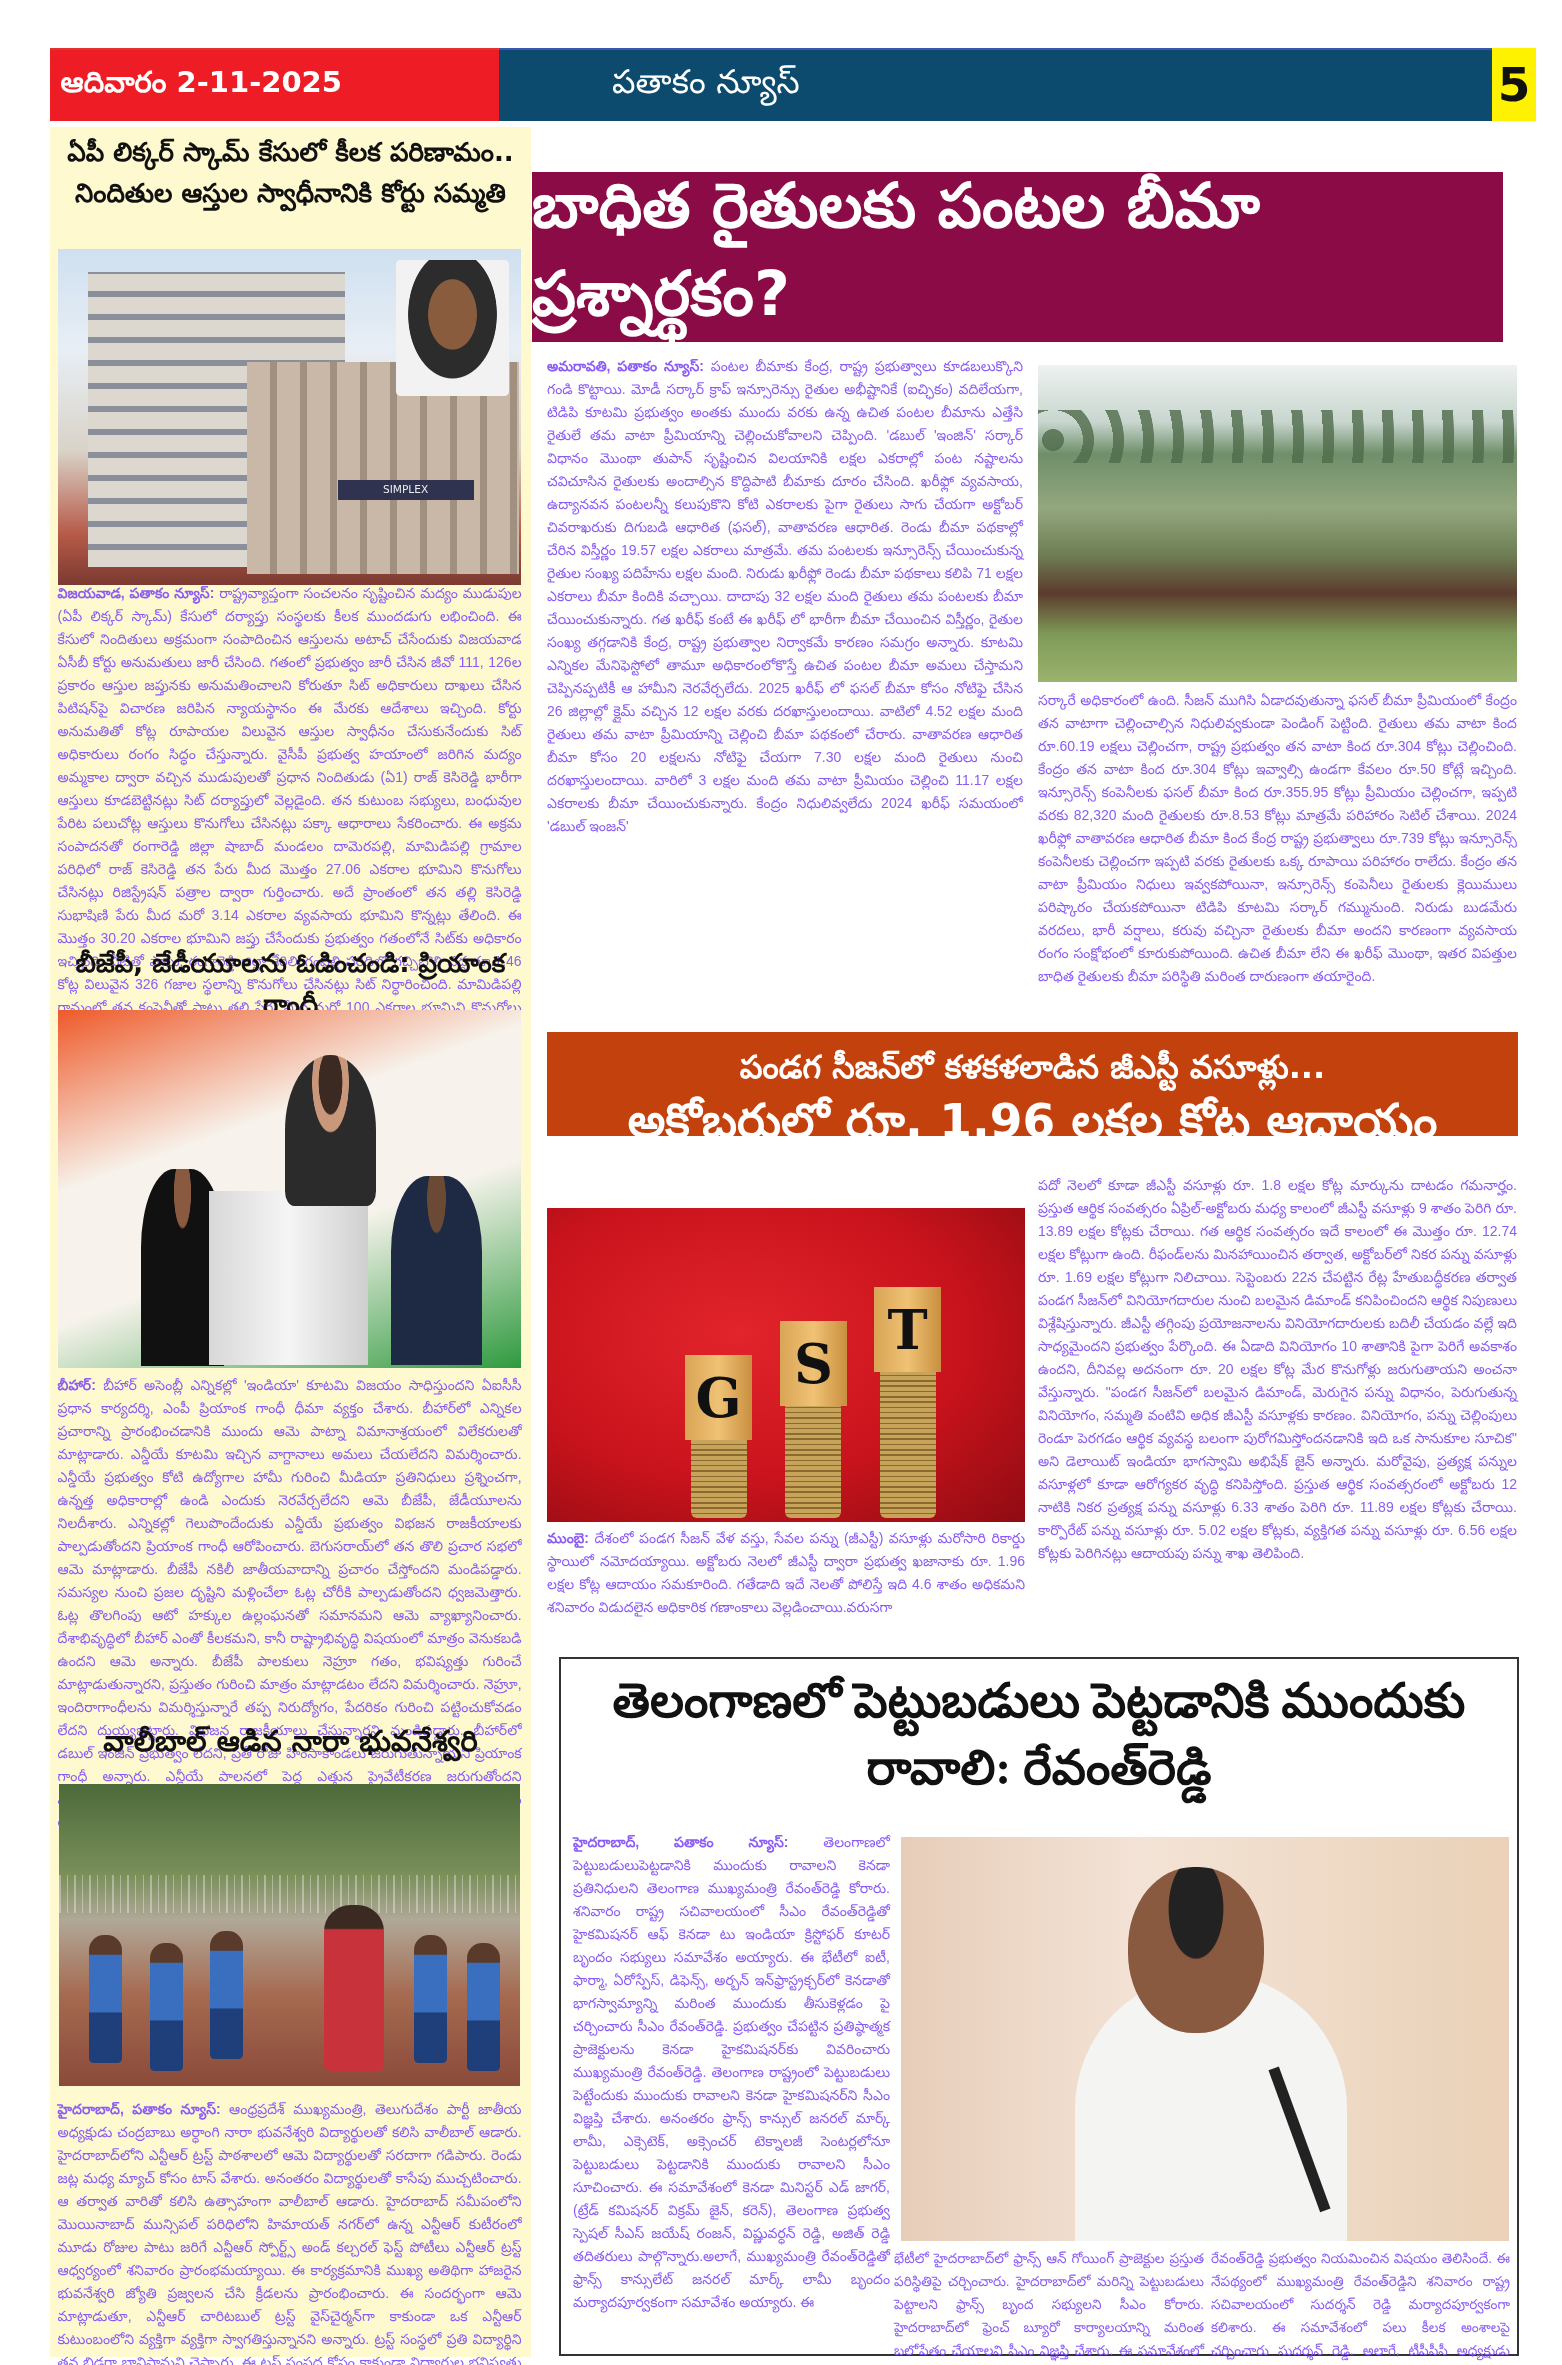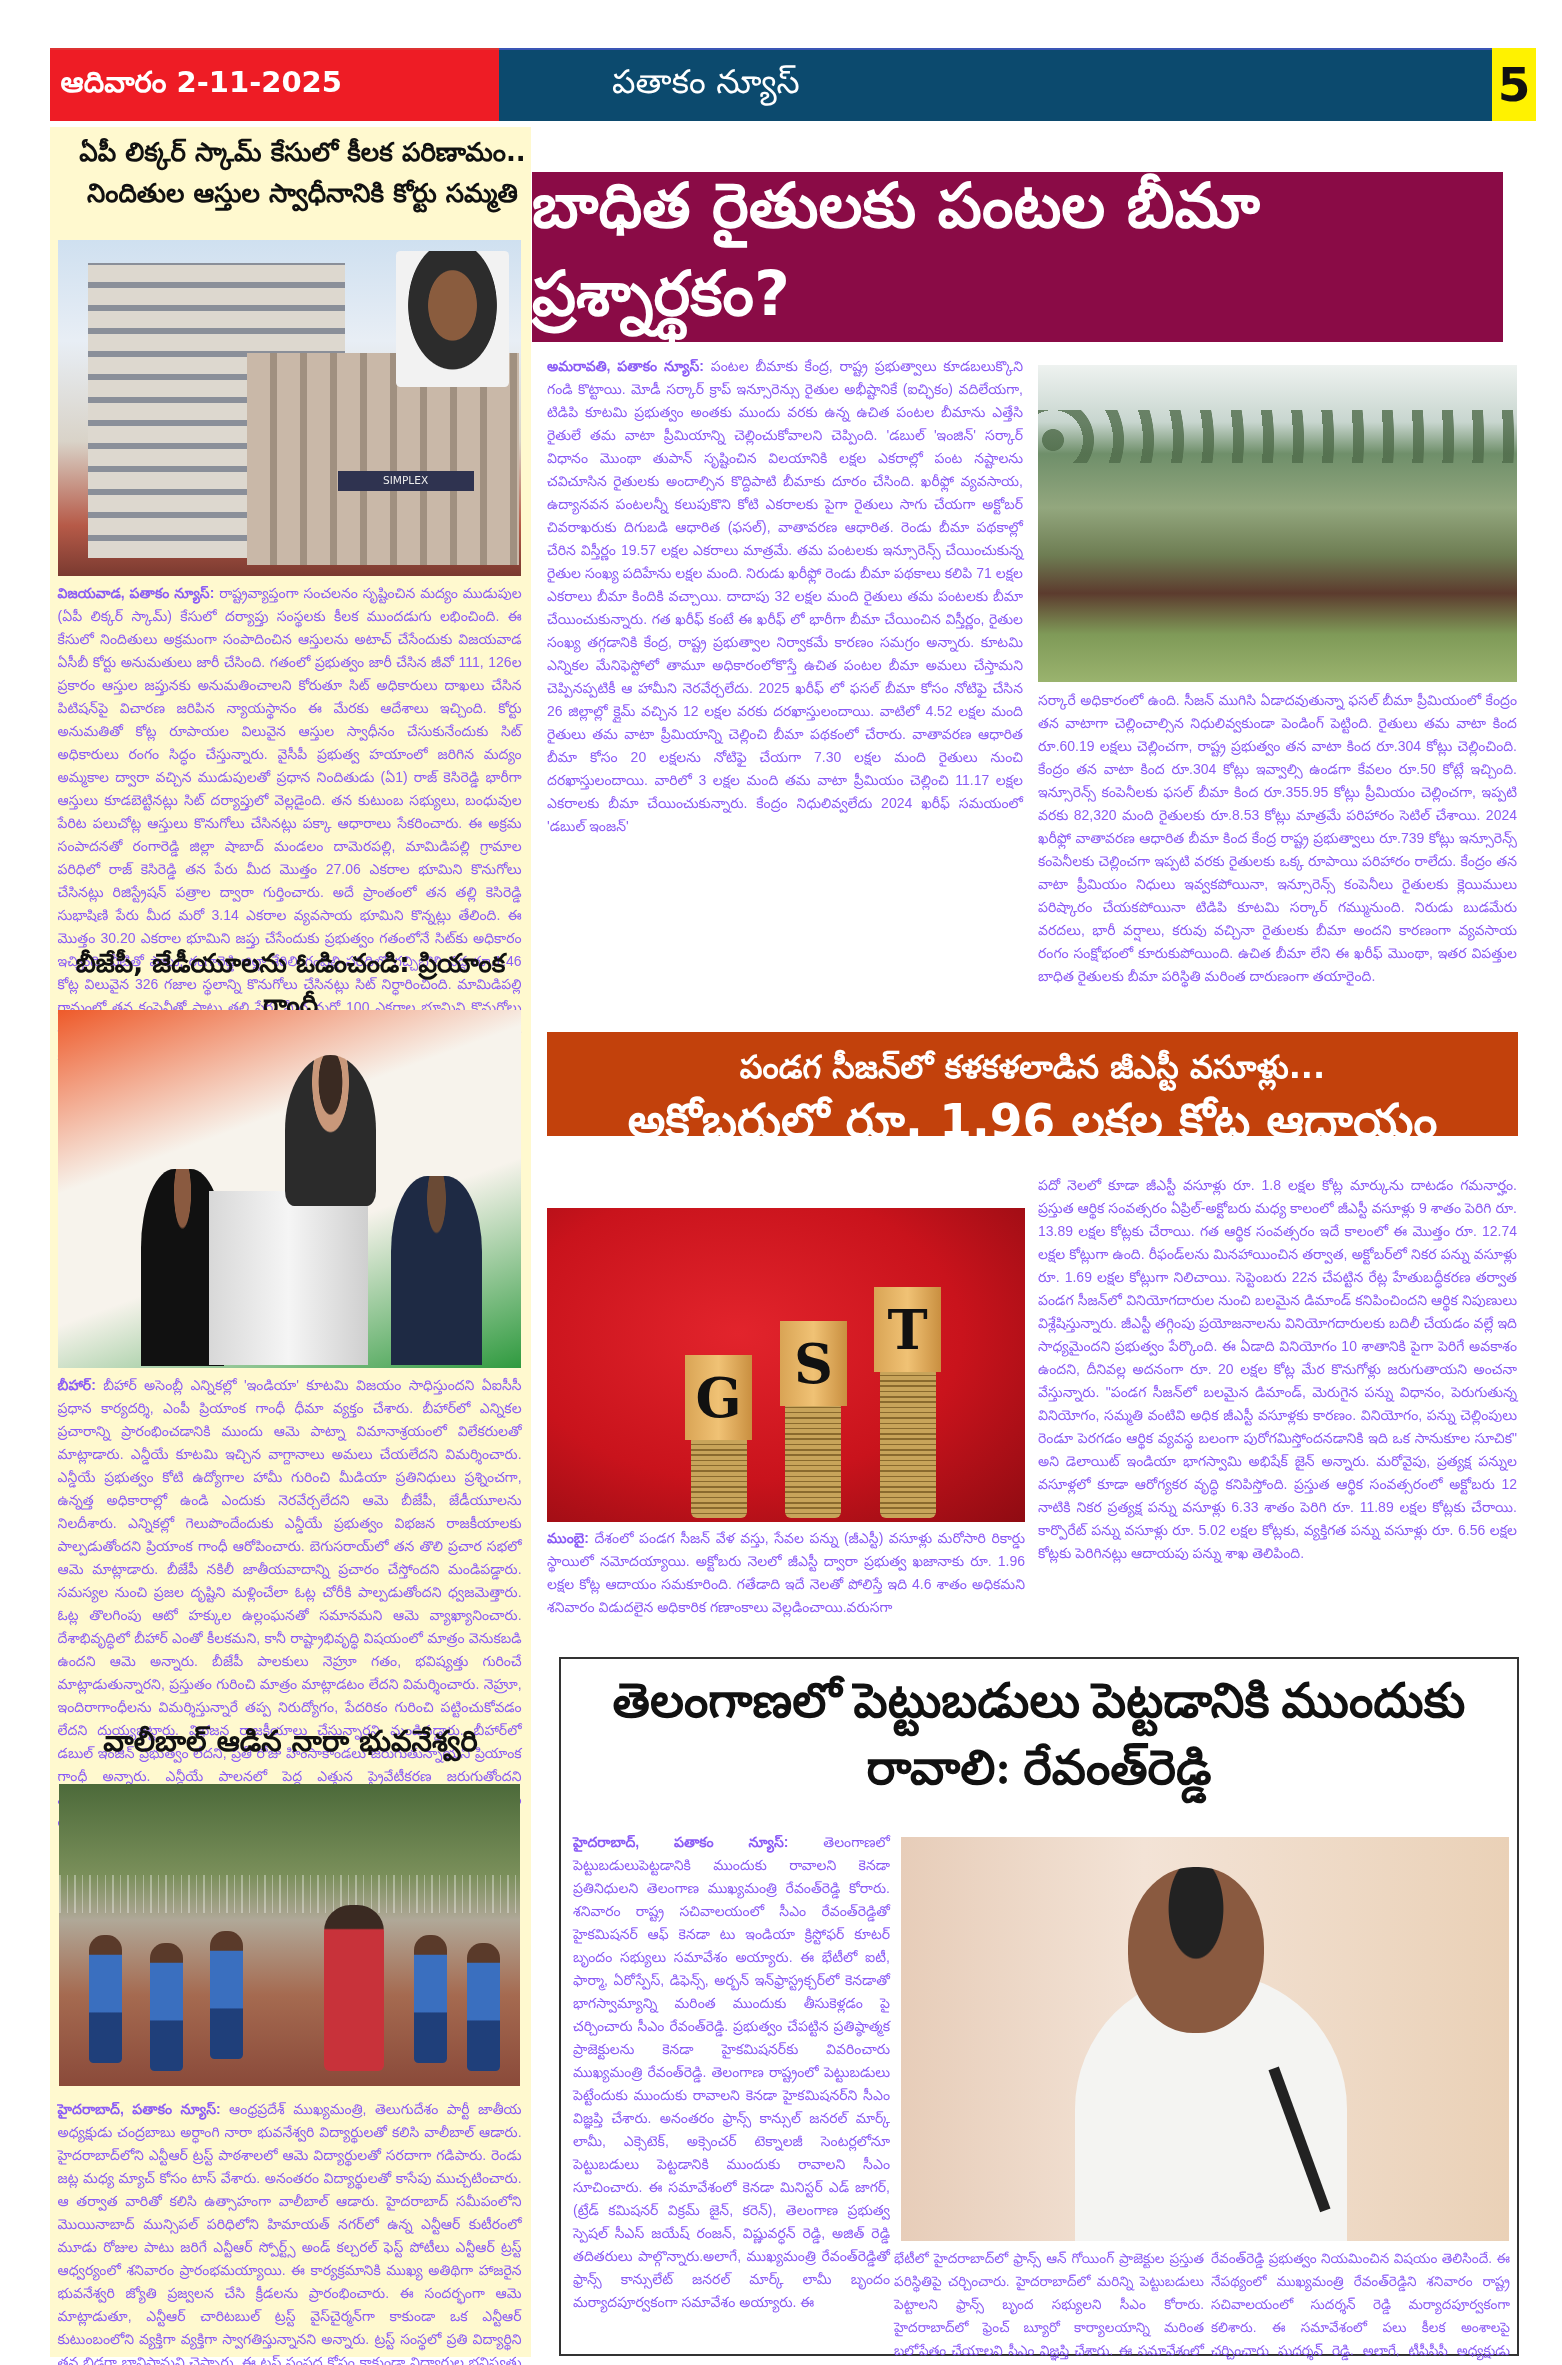--- a/index.html
+++ b/index.html
@@ -11,22 +11,22 @@
   .mh-title { flex: 1; background: #0c4a6e; color: #fff; font-family: "DejaVu Sans", sans-serif; font-size: 33px; display: flex; align-items: center; padding-left: 113px; border-top: 2.3px solid #3a55b5; }
   .mh-page { width: 44px; background: #fff200; color: #111; font-family: "DejaVu Sans", sans-serif; font-weight: bold; font-size: 47px; display: flex; align-items: center; justify-content: center; }
 
   
   .leftcol { position: absolute; left: 50px; top: 127px; width: 481px; height: 2230px; background: #fff9cf; }
   .lhead { font-family: "DejaVu Sans", sans-serif; font-weight: bold; color: #111; text-align: center; }
   .body-text { font-family: Liberation Sans, sans-serif; font-size: 14px; line-height: 23px; text-align: justify; color: #8b5cf6; }
   .dateline { font-weight: bold; }
   .photo { position: relative; overflow: hidden; }
 
-  .h-liquor { position: absolute; left: 18px; top: 4.5px; width: 469px; font-size: 26px; line-height: 41px; }
-  .ph-building { position: absolute; left: 7.6px; top: 113px; width: 463px; height: 336px;
+  .h-liquor { position: absolute; left: 6px; top: 4.5px; width: 469px; font-size: 26px; line-height: 41px; }
+  .ph-building { position: absolute; left: 7.6px; top: 122px; width: 463px; height: 336px;
      background: linear-gradient(180deg, #cfe0f0 0%, #e8eef5 30%, #d9d3c8 60%, #b65a48 85%, #7a3a30 100%); }
   .bld { position: absolute; left: 30px; top: 23px; width: 257px; height: 295px; background: repeating-linear-gradient(0deg, #ddd8cf 0 16.6px, #8a8f99 16.6px 23px); }
   .bld2 { position: absolute; left: 189px; top: 113px; width: 272px; height: 212px; background: repeating-linear-gradient(90deg, #c9b8a8 0 23px, #a09080 23px 30px); }
   .bld-sign { position: absolute; left: 280px; top: 231px; width: 136px; height: 19.7px; background: #2f3350; color: #eee; font-family: "DejaVu Sans", sans-serif; font-size: 10.6px; text-align: center; line-height: 19.7px; }
   .inset-man { position: absolute; right: 12px; top: 10.6px; width: 113px; height: 136px; border-radius: 4.5px; background: radial-gradient(ellipse at 50% 40%, #8a5c3e 0 30%, #2c2c2c 31% 55%, #f2f2f2 56%); }
   .a1-text { position: absolute; left: 7.6px; top: 455px; width: 464px; }
 
   .h-priyanka { position: absolute; left: 6px; top: 816px; width: 469px; font-size: 26px; line-height: 41px; }
   .ph-priyanka { position: absolute; left: 7.6px; top: 883px; width: 463px; height: 358px;
      background: linear-gradient(160deg, #ee5a2a 0%, #f7f3ec 35%, #f7f3ec 60%, #2f9a3f 100%); }

